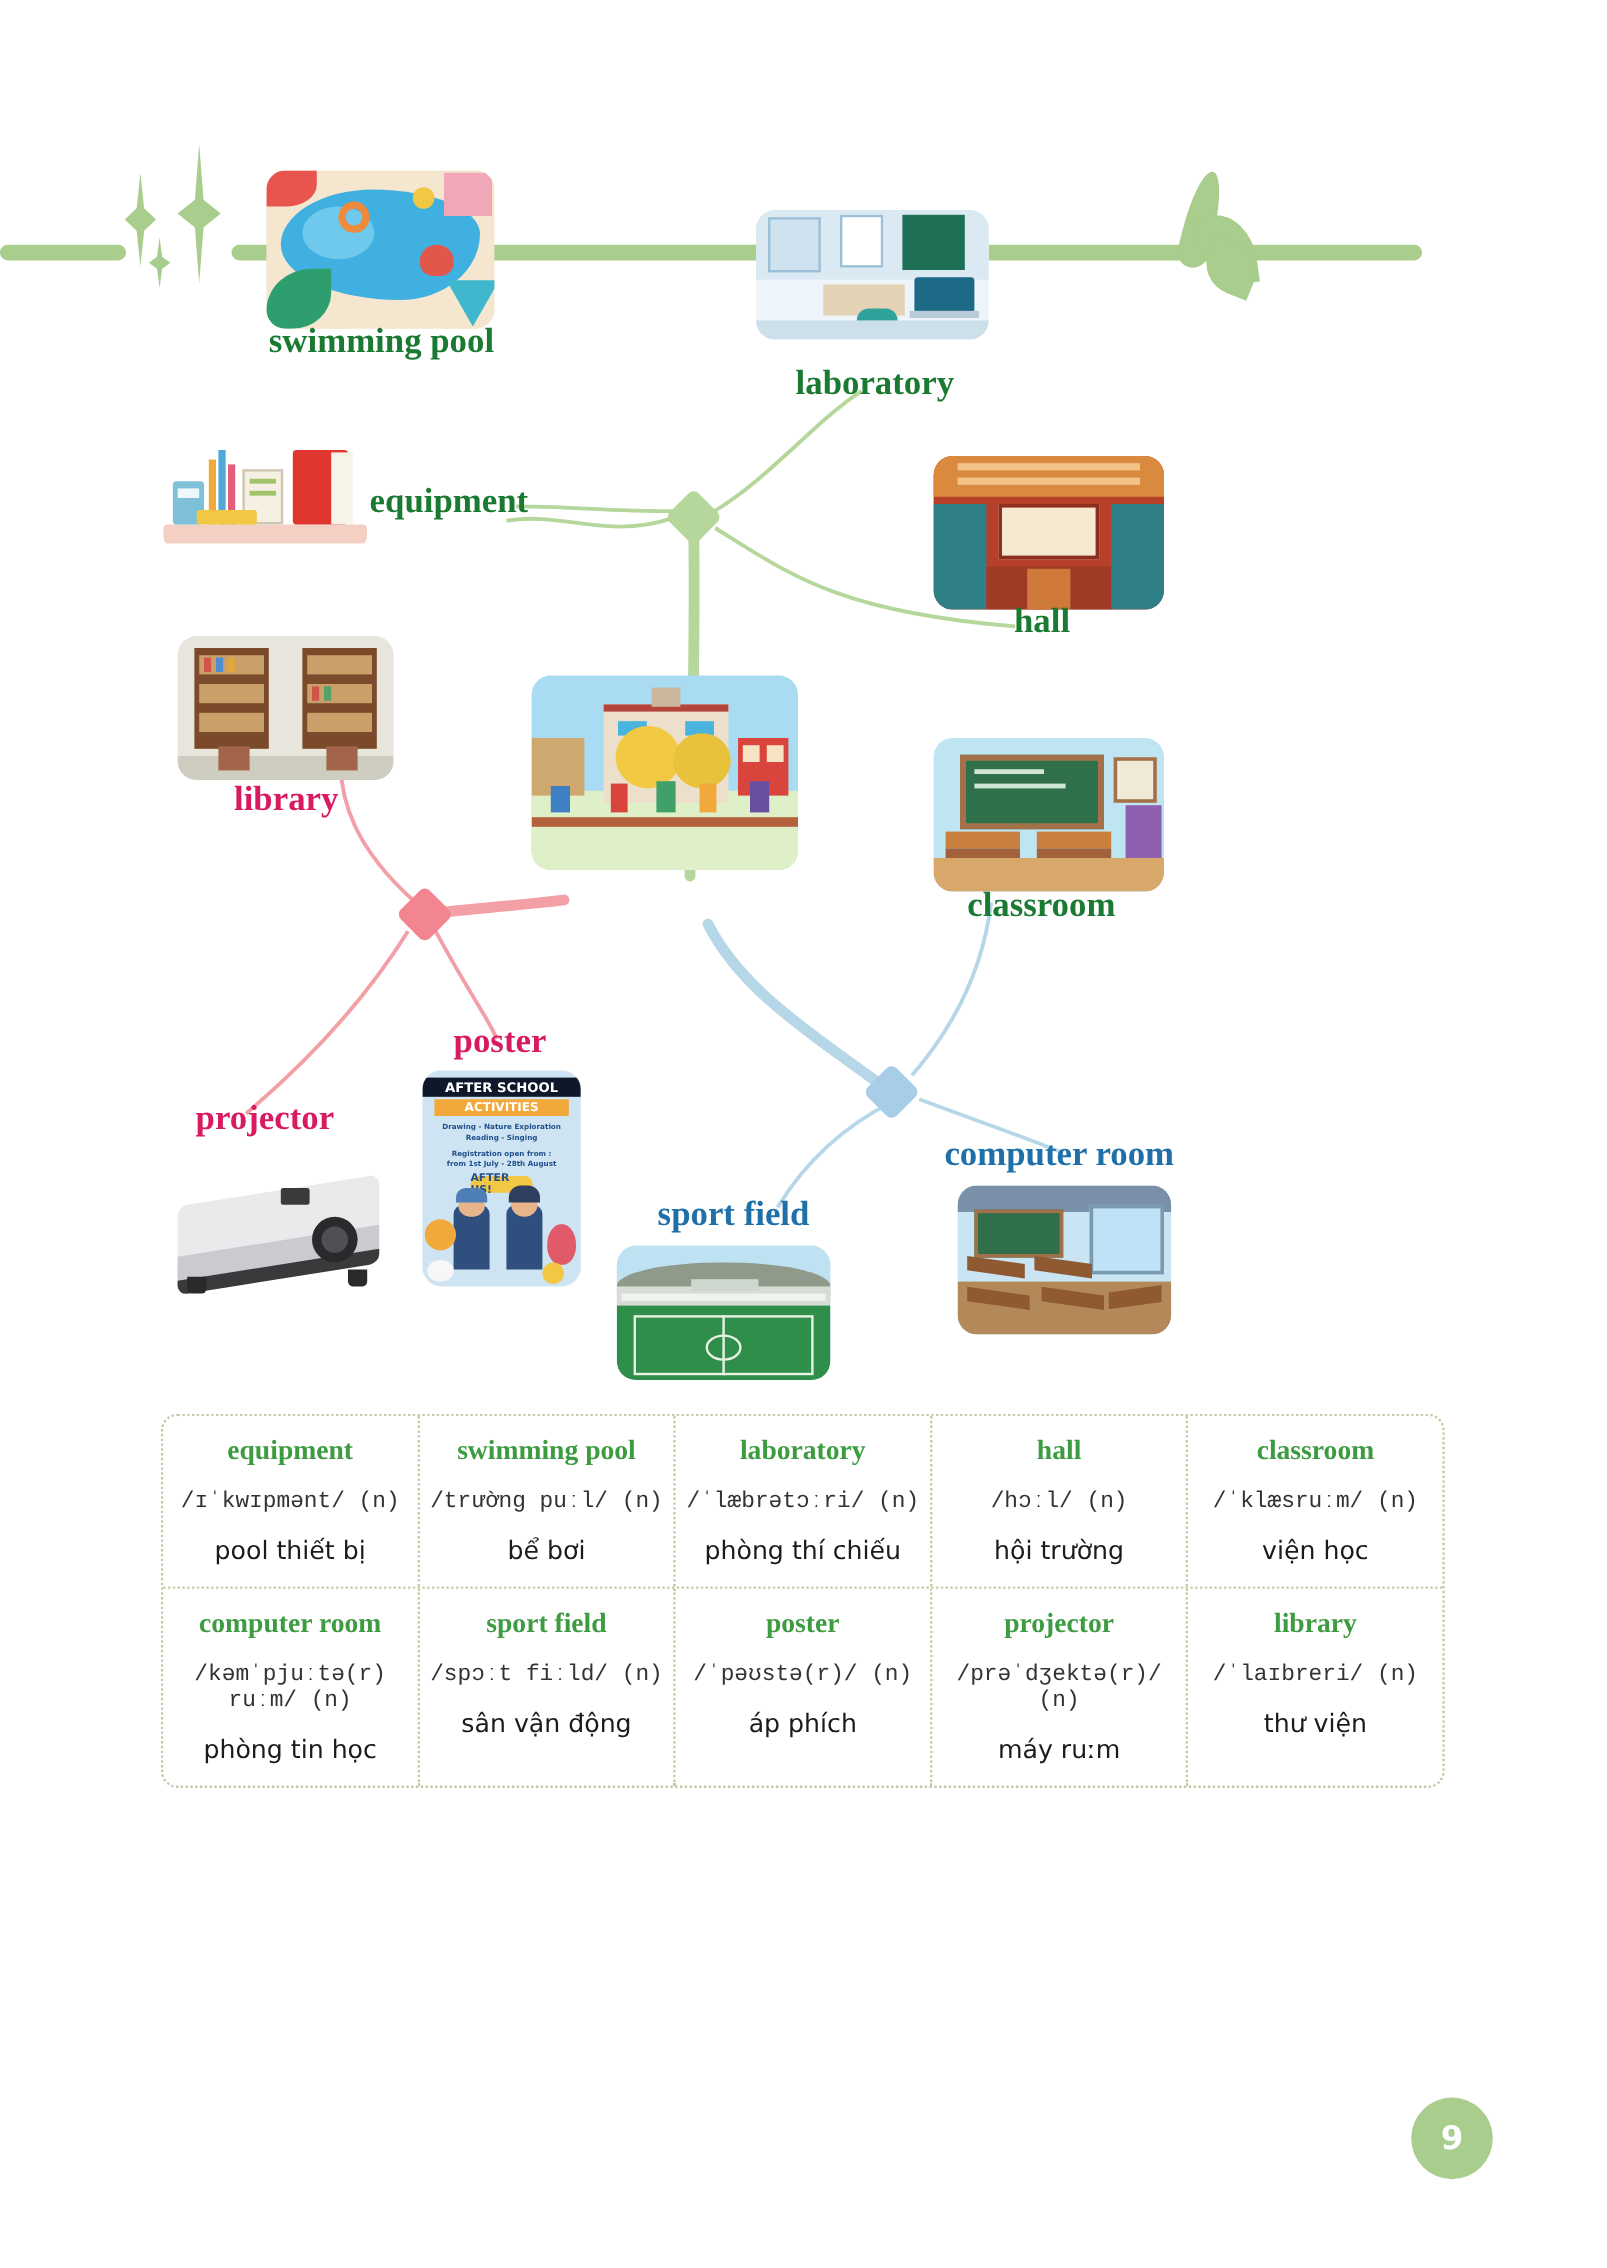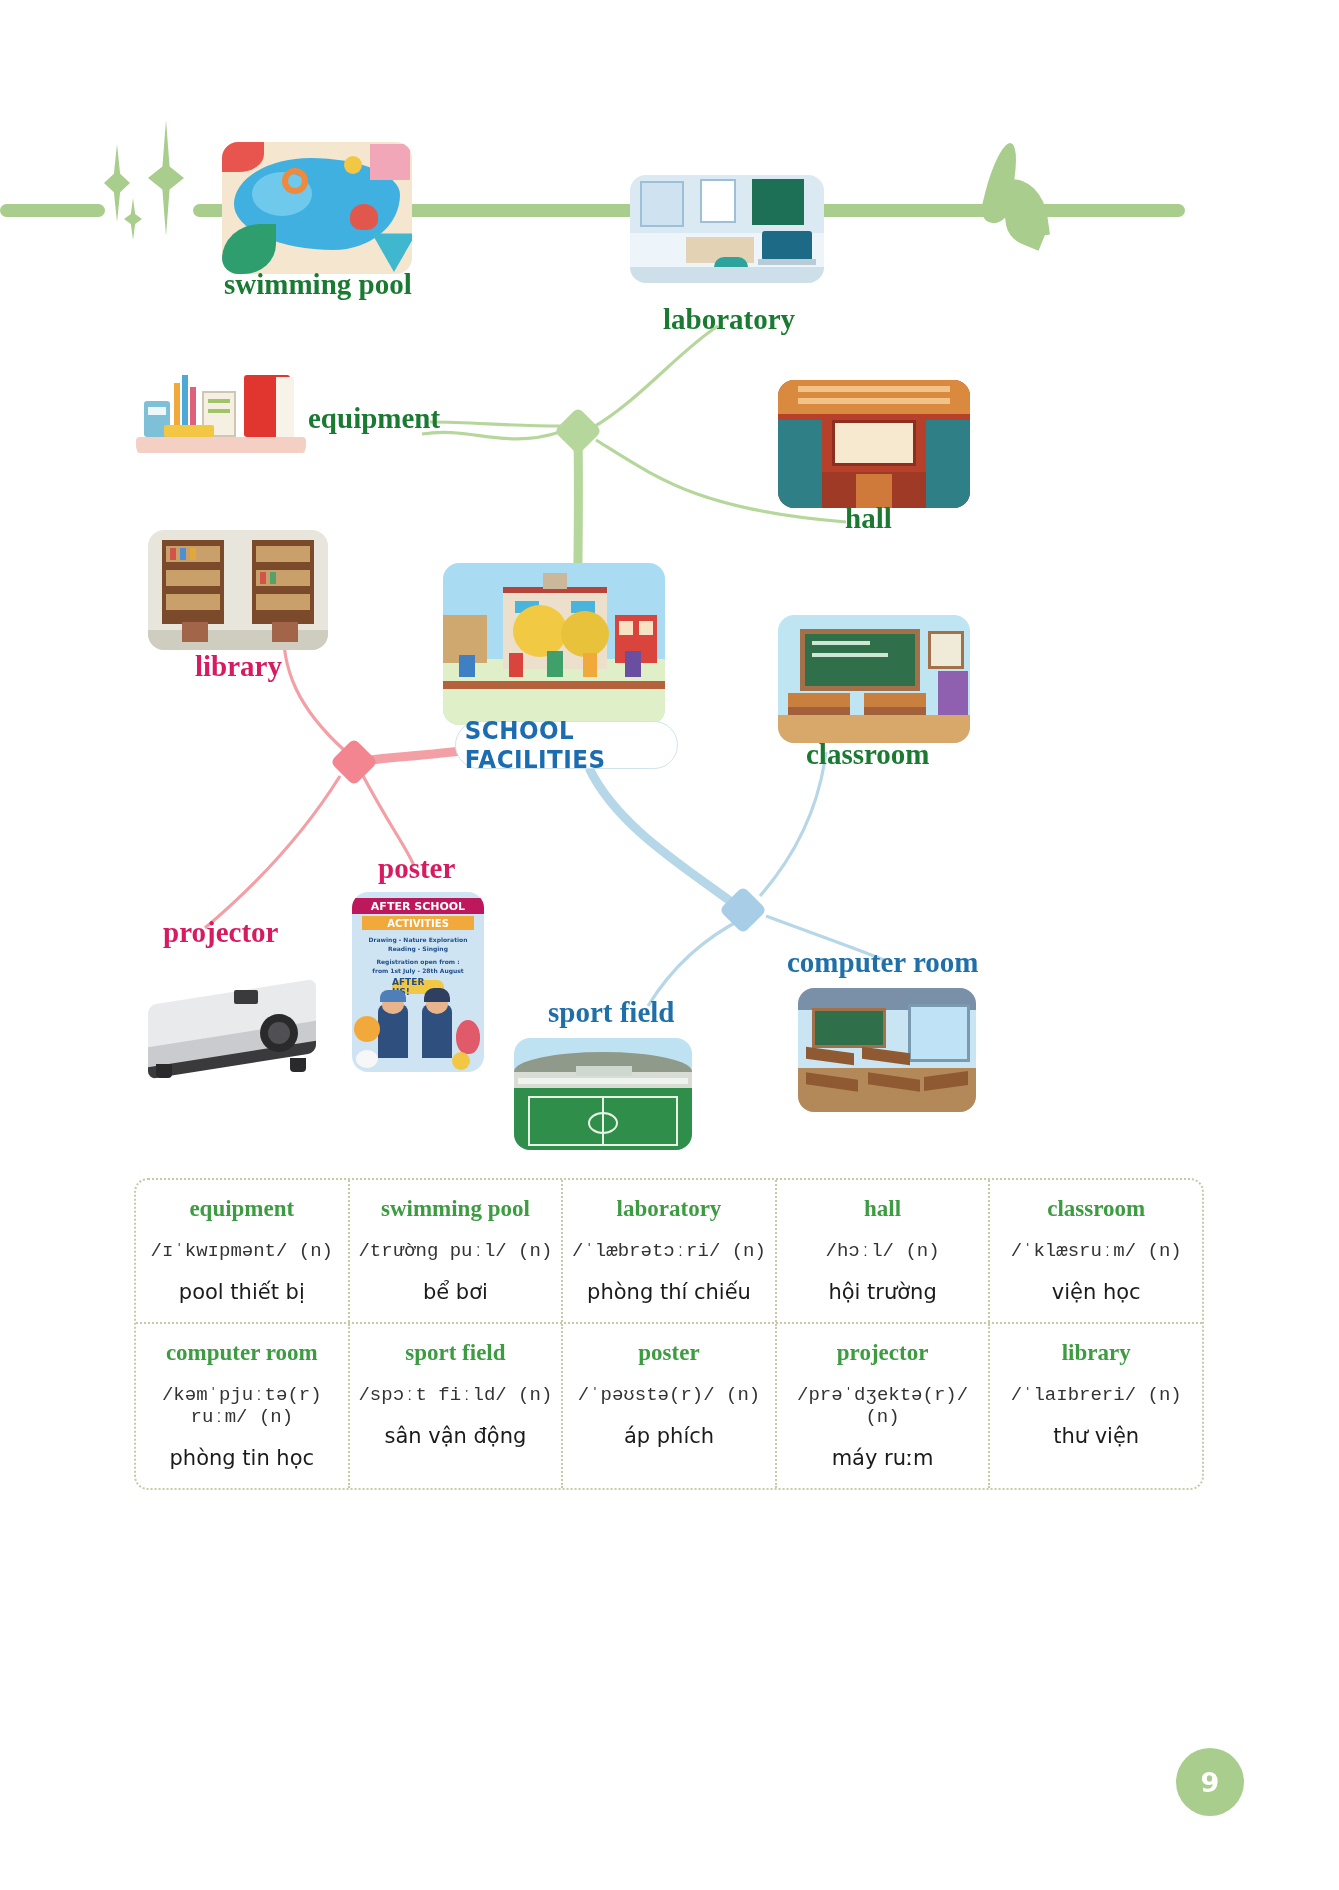--- a/index.html
+++ b/index.html
@@ -191,41 +191,38 @@
     <div style="position:absolute;left:176px;top:58px;width:14px;height:14px;background:#f7e2c4;"></div>
     <div style="position:absolute;left:196px;top:58px;width:14px;height:14px;background:#f7e2c4;"></div>
     <div style="position:absolute;left:0;top:52px;width:44px;height:48px;background:#cfa86f;"></div>
     <div style="position:absolute;left:16px;top:92px;width:16px;height:22px;background:#3f7fc4;"></div>
     <div style="position:absolute;left:66px;top:90px;width:14px;height:24px;background:#d9453c;"></div>
     <div style="position:absolute;left:104px;top:88px;width:16px;height:26px;background:#3fa06a;"></div>
     <div style="position:absolute;left:140px;top:90px;width:14px;height:24px;background:#f2a93b;"></div>
     <div style="position:absolute;left:182px;top:88px;width:16px;height:26px;background:#6a4fa0;"></div>
     <div style="position:absolute;left:0;top:118px;width:222px;height:8px;background:#b4623c;"></div>
   </div>
-  <div class="center-pill">
-    <span>SCHOOL FACILITIES</span>
-  </div>
 
   <div class="pic" style="left:778px;top:465px;width:192px;height:128px;background:#bfe4f2;">
     <div style="position:absolute;left:22px;top:14px;width:120px;height:62px;background:#2f6f4a;border:5px solid #a2714a;box-sizing:border-box;"></div>
     <div style="position:absolute;left:34px;top:26px;width:58px;height:4px;background:#cfe6d4;"></div>
     <div style="position:absolute;left:34px;top:38px;width:76px;height:4px;background:#cfe6d4;"></div>
     <div style="position:absolute;left:150px;top:16px;width:36px;height:38px;background:#f0ead8;border:3px solid #a2714a;box-sizing:border-box;"></div>
     <div style="position:absolute;left:160px;top:56px;width:30px;height:44px;background:#8f5fb0;"></div>
     <div style="position:absolute;left:0;top:100px;width:192px;height:28px;background:#d8a86a;"></div>
     <div style="position:absolute;left:10px;top:78px;width:62px;height:14px;background:#c97f3e;"></div>
     <div style="position:absolute;left:10px;top:92px;width:62px;height:8px;background:#a2613a;"></div>
     <div style="position:absolute;left:86px;top:78px;width:62px;height:14px;background:#c97f3e;"></div>
     <div style="position:absolute;left:86px;top:92px;width:62px;height:8px;background:#a2613a;"></div>
   </div>
   <div class="lbl green" style="left:806px;top:588px;font-size:29px;">classroom</div>
 
   <div class="lbl pink" style="left:378px;top:702px;font-size:29px;">poster</div>
   <div class="pic" style="left:352px;top:742px;width:132px;height:180px;background:#cfe4f2;">
-    <div style="position:absolute;left:0;top:6px;width:132px;height:16px;background:#be185d;
+    <div style="position:absolute;left:0;top:6px;width:132px;height:16px;background:#0f172a;
                 color:#fff;font-family:'DejaVu Sans',sans-serif;font-weight:700;font-size:11px;
                 display:flex;align-items:center;justify-content:center;">AFTER SCHOOL</div>
     <div style="position:absolute;left:10px;top:24px;width:112px;height:14px;background:#f2a93b;
                 color:#fff;font-family:'DejaVu Sans',sans-serif;font-weight:700;font-size:10px;
                 display:flex;align-items:center;justify-content:center;">ACTIVITIES</div>
     <div style="position:absolute;left:6px;top:44px;width:120px;text-align:center;color:#1f4f8c;
                 font-family:'DejaVu Sans',sans-serif;font-weight:700;font-size:6px;">Drawing - Nature Exploration</div>
     <div style="position:absolute;left:6px;top:53px;width:120px;text-align:center;color:#1f4f8c;
                 font-family:'DejaVu Sans',sans-serif;font-weight:700;font-size:6px;">Reading - Singing</div>
     <div style="position:absolute;left:6px;top:66px;width:120px;text-align:center;color:#1f4f8c;

